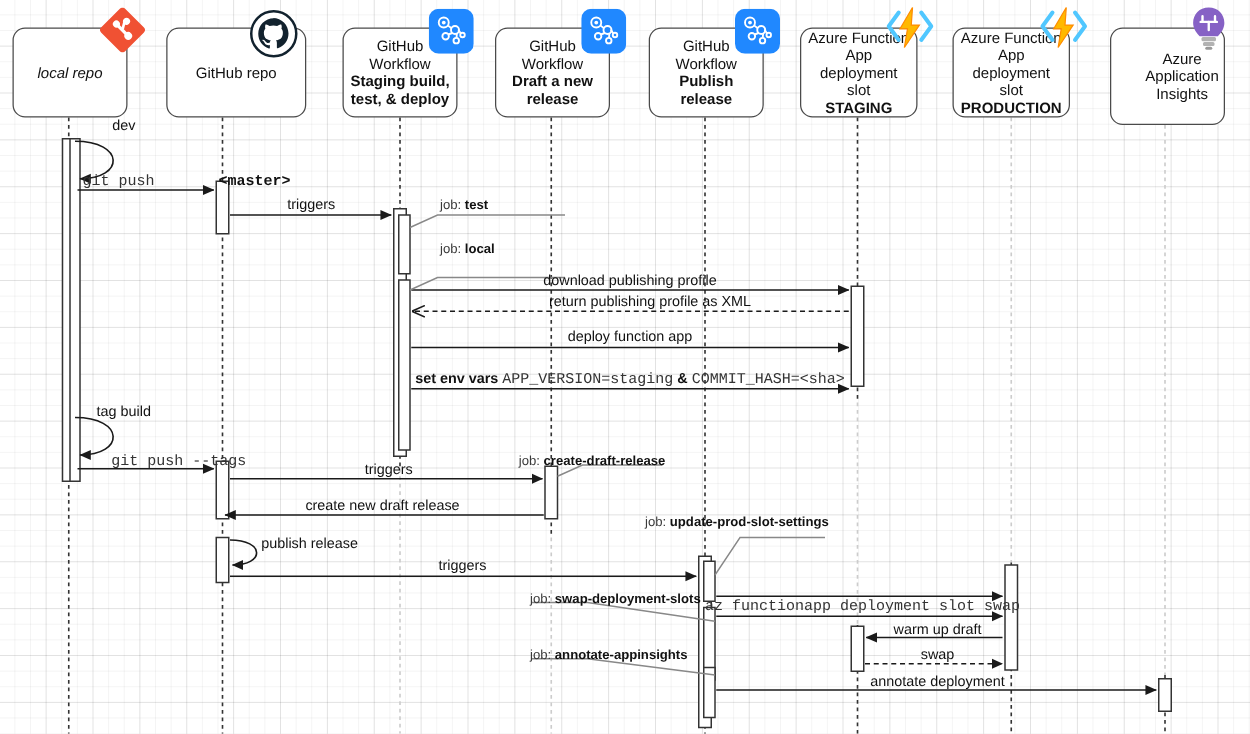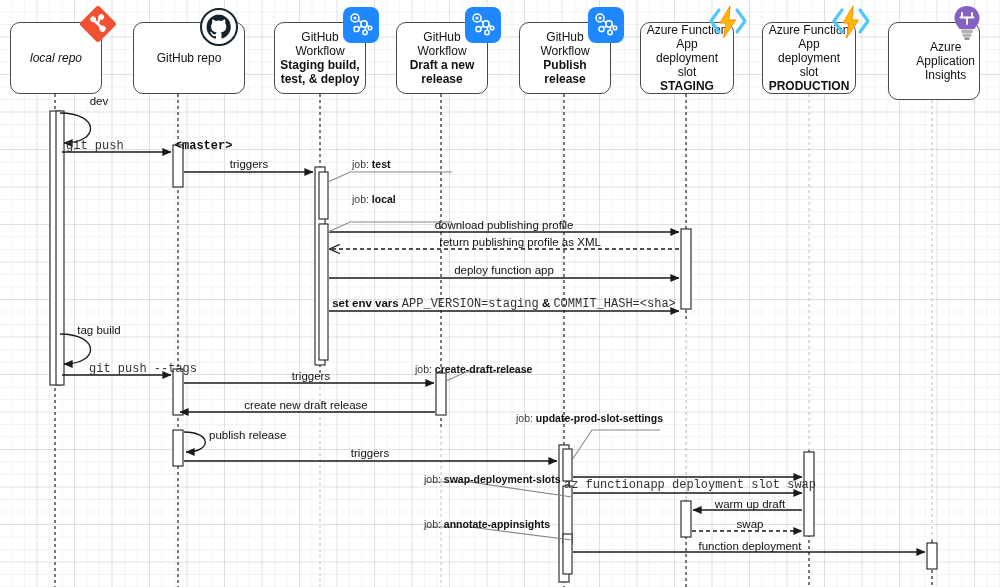--- a/index.html
+++ b/index.html
@@ -334,21 +334,21 @@
   <div class="lbl mono" style="left:78px;top:362px;margin-left:11px;">git push --tags</div>
   <div class="lbl ctr" style="left:311px;top:369px;">triggers</div>
   <div class="lbl ctr" style="left:306px;top:398px;">create new draft release</div>
   <div class="lbl" style="left:209px;top:428px;">publish release</div>
   <div class="lbl ctr" style="left:370px;top:446px;">triggers</div>
 
 
   <div class="lbl ctr mono" style="left:690px;top:478px;">az functionapp deployment slot swap</div>
   <div class="lbl ctr" style="left:750px;top:497px;">warm up draft</div>
   <div class="lbl ctr" style="left:750px;top:517px;">swap</div>
-  <div class="lbl ctr" style="left:750px;top:539px;">function deployment</div>
+  <div class="lbl ctr" style="left:750px;top:539px;">annotate deployment</div>
 
   <div class="lbl job" style="left:352px;top:158px;">
     <span>job: </span><b>test</b>
   </div>
   <div class="lbl job" style="left:352px;top:193px;">
     <span>job: </span><b>local</b>
   </div>
   <div class="lbl job" style="left:415px;top:363px;">
     <span>job: </span><b>create-draft-release</b>
   </div>

